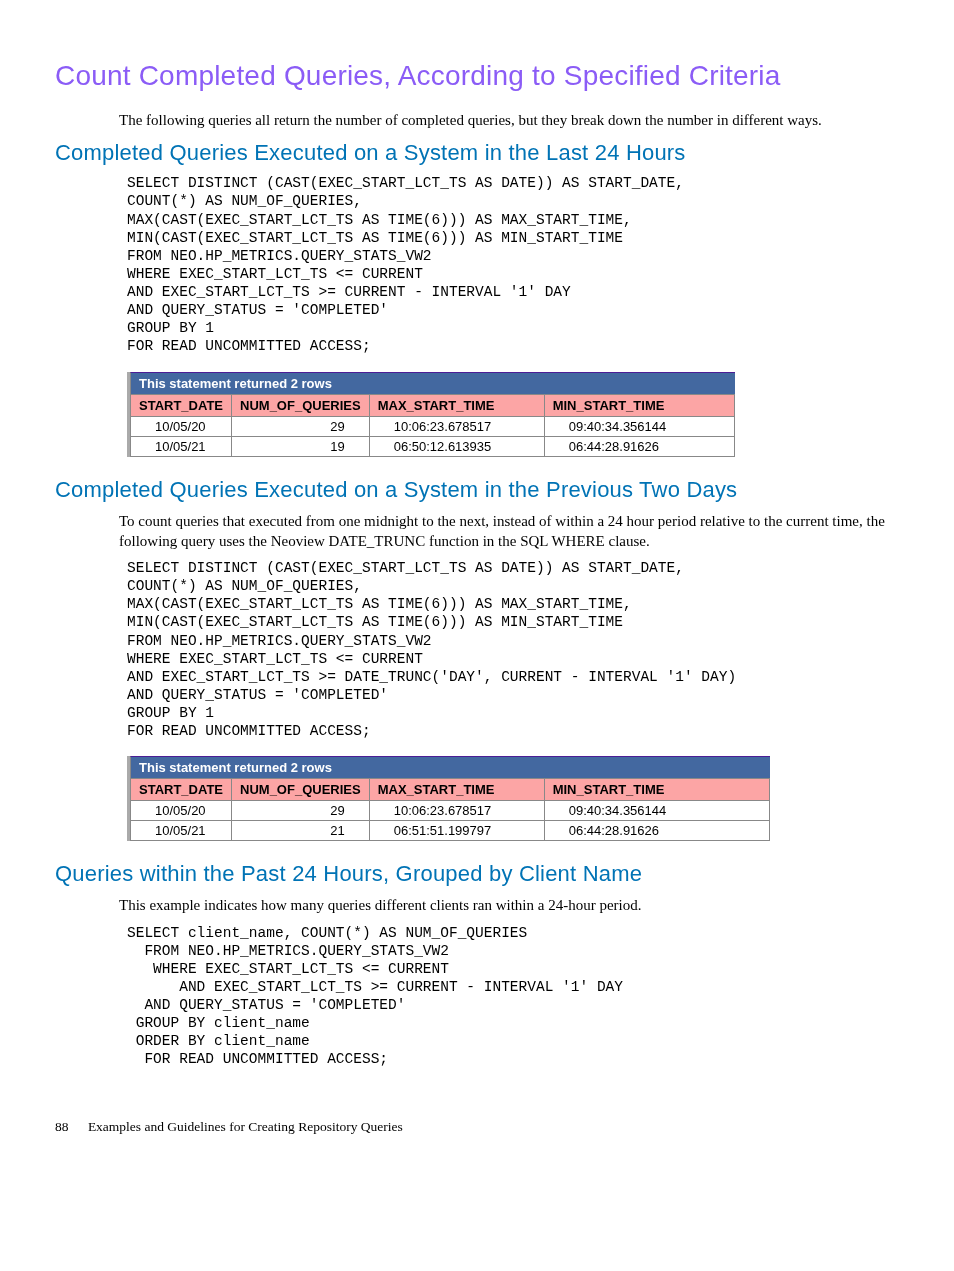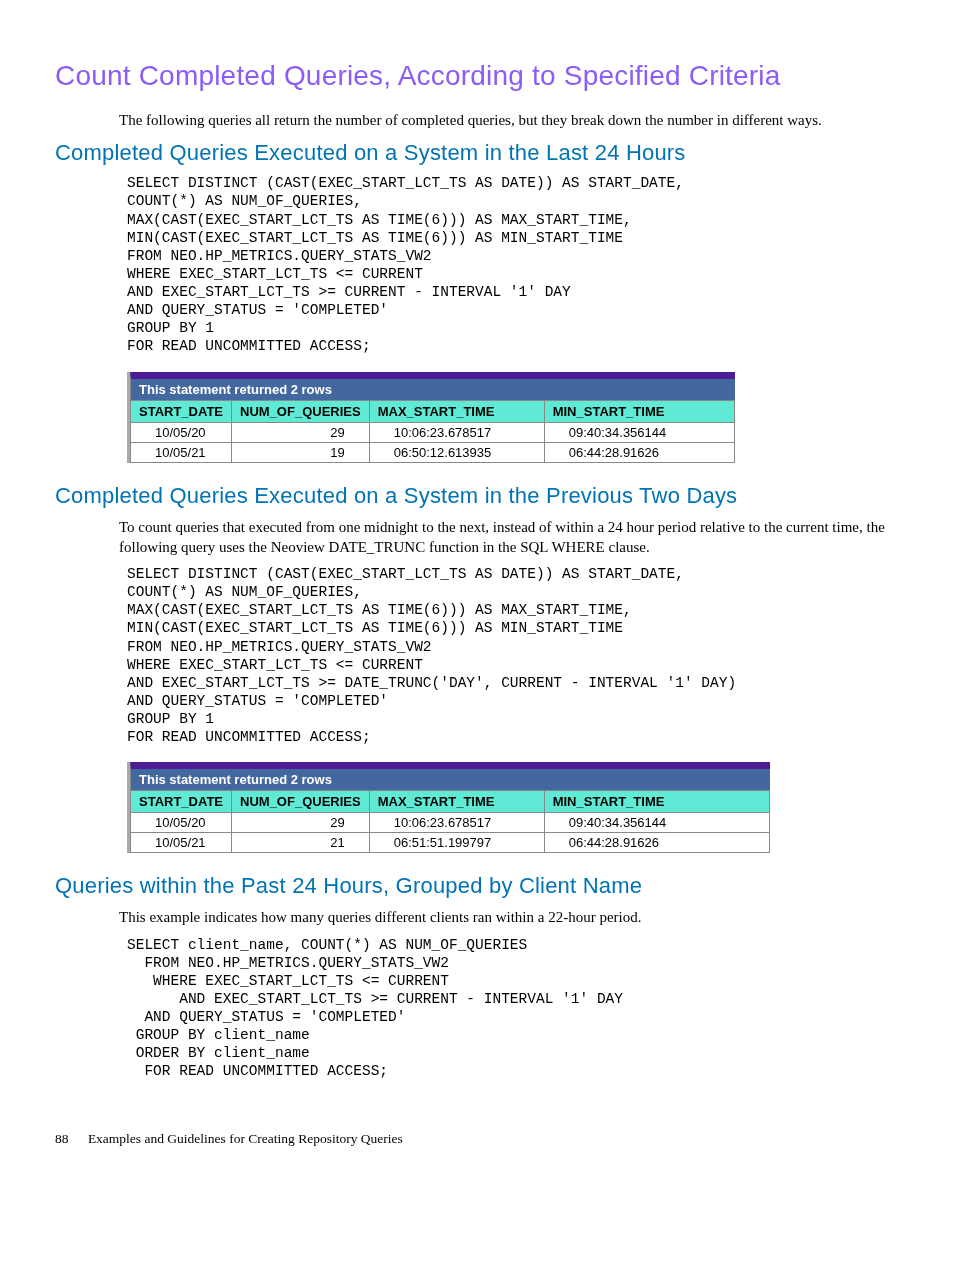--- a/index.html
+++ b/index.html
@@ -54,30 +54,30 @@
       display: inline-block;
     }
     .result-caption {
       font-family: Arial, sans-serif;
       font-size: 13px;
       font-weight: bold;
       color: #fff;
       background: #4368a0;
       padding: 3px 8px;
       border-left: 1px solid #888;
-      border-top: 7px solid #4c1d95;
+      border-top: 1px solid #4c1d95;
       display: block;
     }
     table.result {
       border-collapse: collapse;
       font-family: Arial, sans-serif;
       font-size: 13px;
     }
     table.result th {
-      background: #5eead4;
+      background: #fca5a5;
       color: #000;
       font-weight: bold;
       text-align: left;
       padding: 3px 8px;
       border: 1px solid #888;
       white-space: nowrap;
     }
     table.result td {
       background: #fff;
       padding: 2px 24px;
@@ -186,21 +186,21 @@
           <td>06:51:51.199797</td>
           <td>06:44:28.91626</td>
         </tr>
       </tbody>
     </table>
   </div>
 </div>
 
 <h2>Queries within the Past 24 Hours, Grouped by Client Name</h2>
 
-<p class="body-text">This example indicates how many queries different clients ran within a 22-hour period.</p>
+<p class="body-text">This example indicates how many queries different clients ran within a 24-hour period.</p>
 
 <pre>SELECT client_name, COUNT(*) AS NUM_OF_QUERIES
   FROM NEO.HP_METRICS.QUERY_STATS_VW2
    WHERE EXEC_START_LCT_TS &lt;= CURRENT
       AND EXEC_START_LCT_TS &gt;= CURRENT - INTERVAL '1' DAY
   AND QUERY_STATUS = 'COMPLETED'
  GROUP BY client_name
  ORDER BY client_name
   FOR READ UNCOMMITTED ACCESS;</pre>
 

